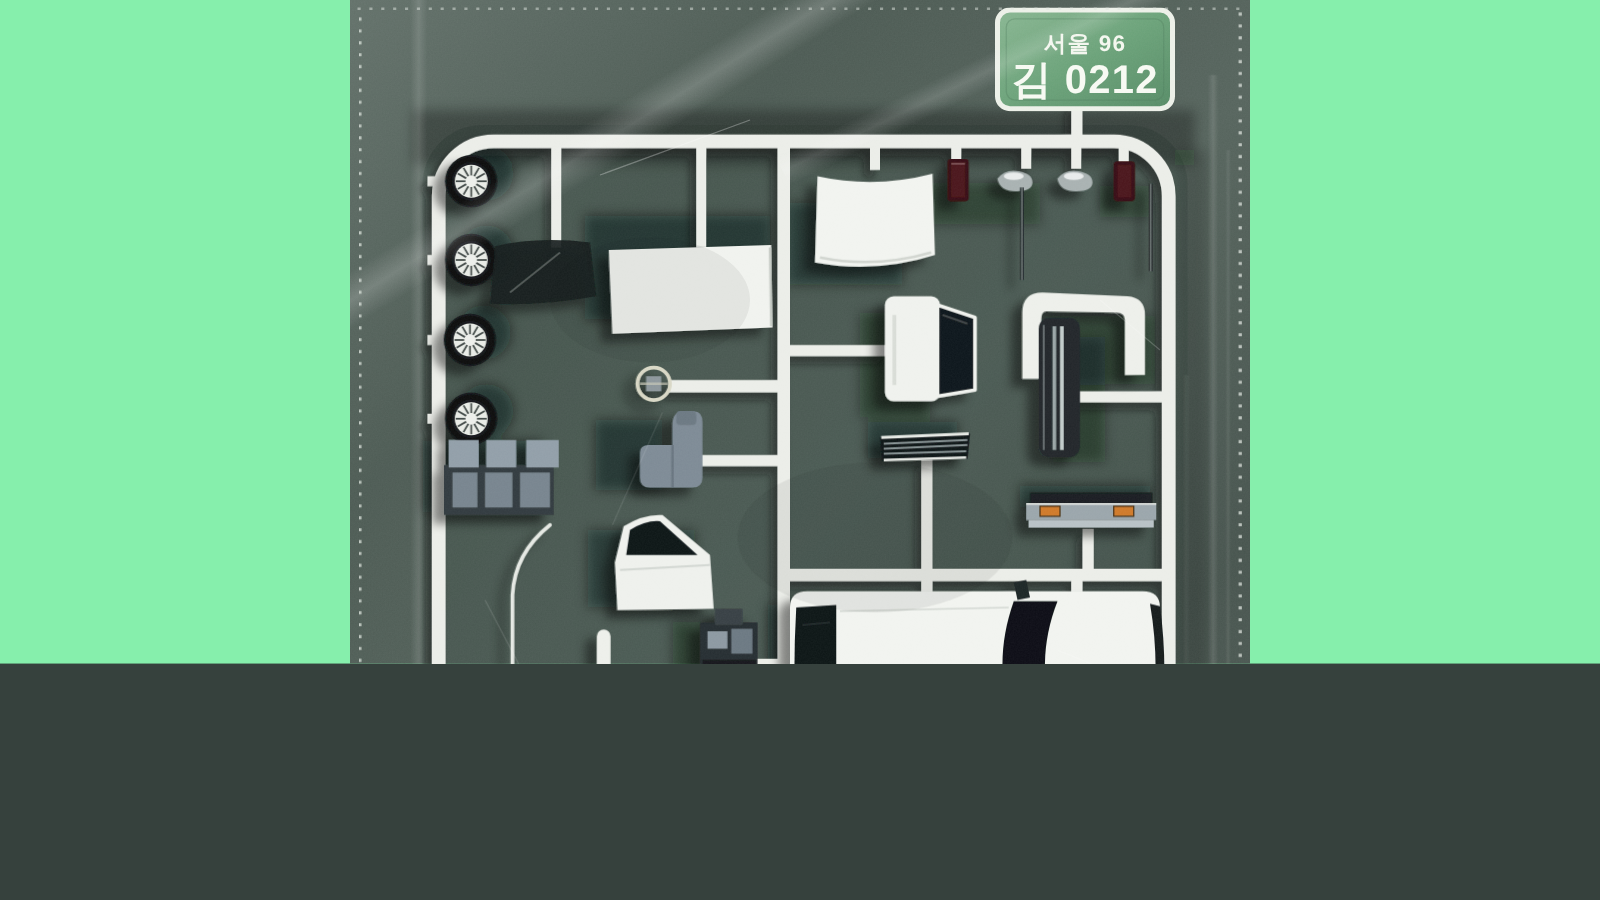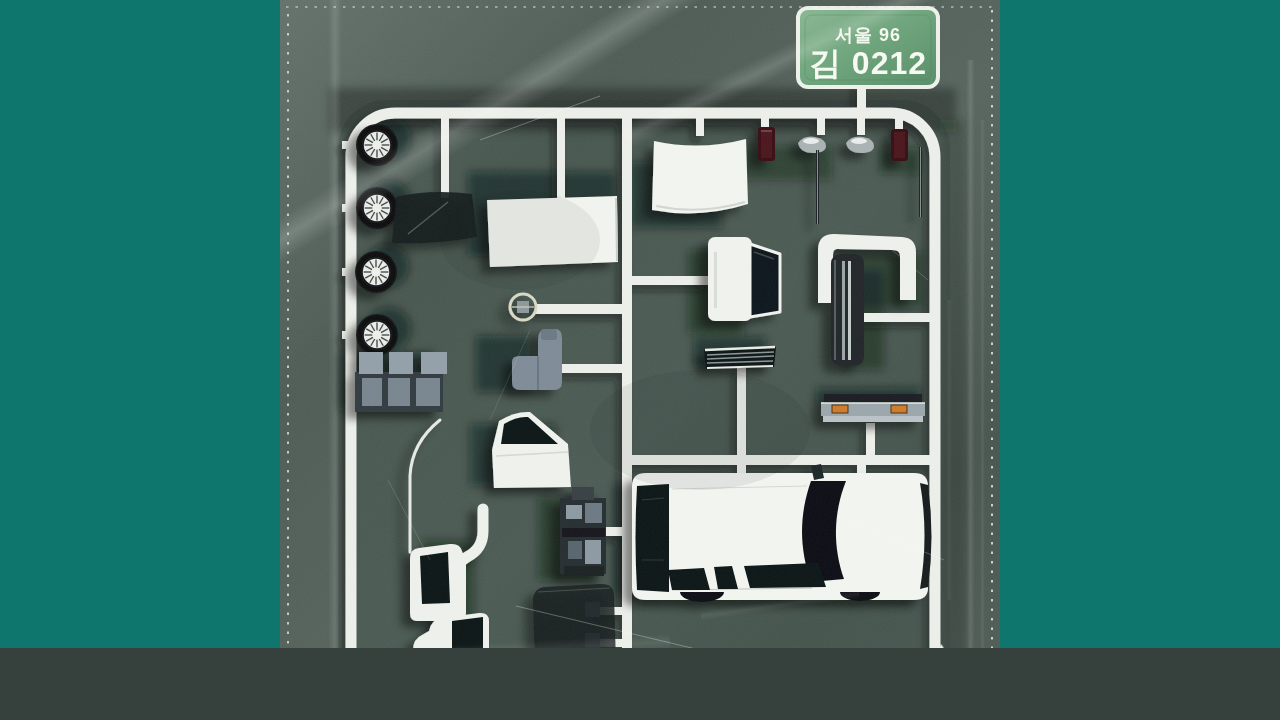--- a/index.html
+++ b/index.html
@@ -1,16 +1,16 @@
 <!DOCTYPE html>
 <html><head>
 <meta charset="utf-8">
 <style>
   html,body{margin:0;padding:0;background:#36413d;}
-  .stage{position:relative;width:1280px;height:648px;background:#0f766e;overflow:hidden;
+  .stage{position:relative;width:1280px;height:531px;background:#86efac;overflow:hidden;
          font-family:"Liberation Sans", sans-serif;}
   .art{position:absolute;left:280px;top:0;width:720px;height:720px;}
   svg text{font-family:"Liberation Sans", sans-serif;}
 </style>
 </head>
 <body>
 
 <div class="stage">
   <div class="art">
   <svg viewBox="0 0 720 720" width="720" height="720">

